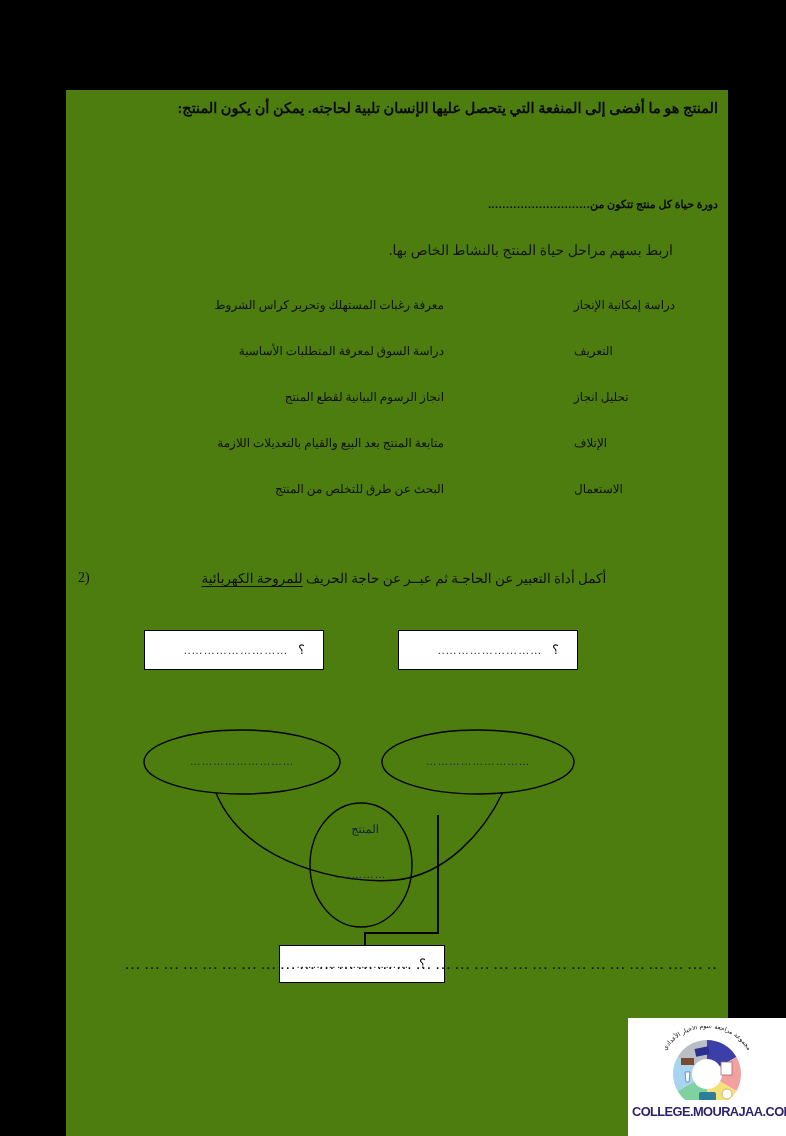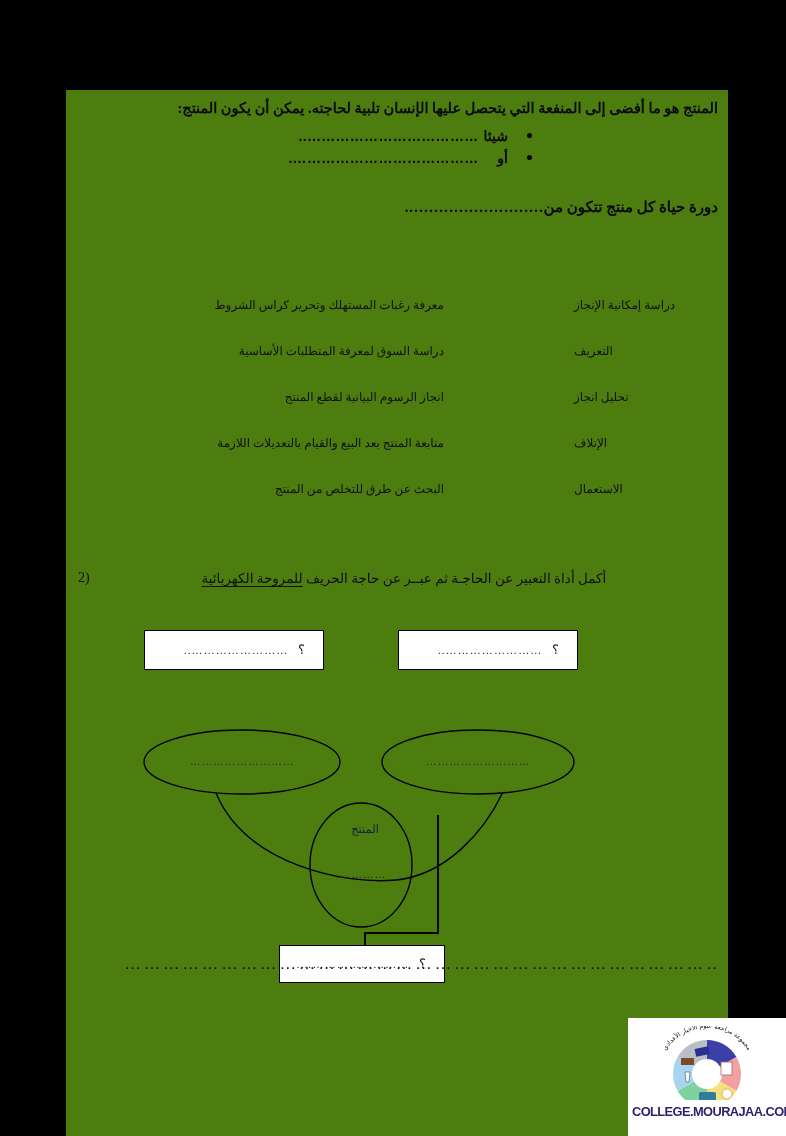--- a/index.html
+++ b/index.html
@@ -81,21 +81,21 @@
     letter-spacing: 0.3px;
   }
 
   
   .lifecycle-line {
     position: absolute;
     right: 10px;
     top: 108px;
     width: 640px;
     font-weight: bold;
-    font-size: 15px;
+    font-size: 11px;
     color: #0a0a0a;
   }
 
   
   .match-instruction {
     position: absolute;
     right: 55px;
     top: 152px;
     width: 590px;
     font-size: 14px;
@@ -249,35 +249,24 @@
 
   .mono-dots { font-family: "Liberation Sans", sans-serif; }
 </style>
 </head>
 <body>
 
 <div class="page-sheet">
 
   <div class="intro-para rtl">المنتج هو    ما أفضى إلى المنفعة التي يتحصل عليها الإنسان تلبية لحاجته. يمكن أن يكون المنتج:</div>
 
-  <ul class="bullet-list rtl">
-    <li>
-      <span class="bullet-dot"></span>
-      <span class="bl-label">شيئا</span>
-      <span class="bl-dots mono-dots">………………………………..</span>
-    </li>
-    <li>
-      <span class="bullet-dot"></span>
-      <span class="bl-label">أو</span>
-      <span class="bl-dots mono-dots">………………………………….</span>
-    </li>
-  </ul>
 
   <div class="lifecycle-line rtl">دورة حياة كل منتج تتكون من……………………….</div>
 
+  <div class="match-instruction rtl">اربط بسهم مراحل حياة المنتج بالنشاط الخاص بها.</div>
 
   <table class="match-table rtl">
     <tbody>
       <tr>
         <td class="col-stage">دراسة إمكانية الإنجاز</td>
         <td class="col-gap"></td>
         <td class="col-activity">معرفة رغبات المستهلك وتحرير كراس الشروط</td>
       </tr>
       <tr>
         <td class="col-stage">التعريف</td>

